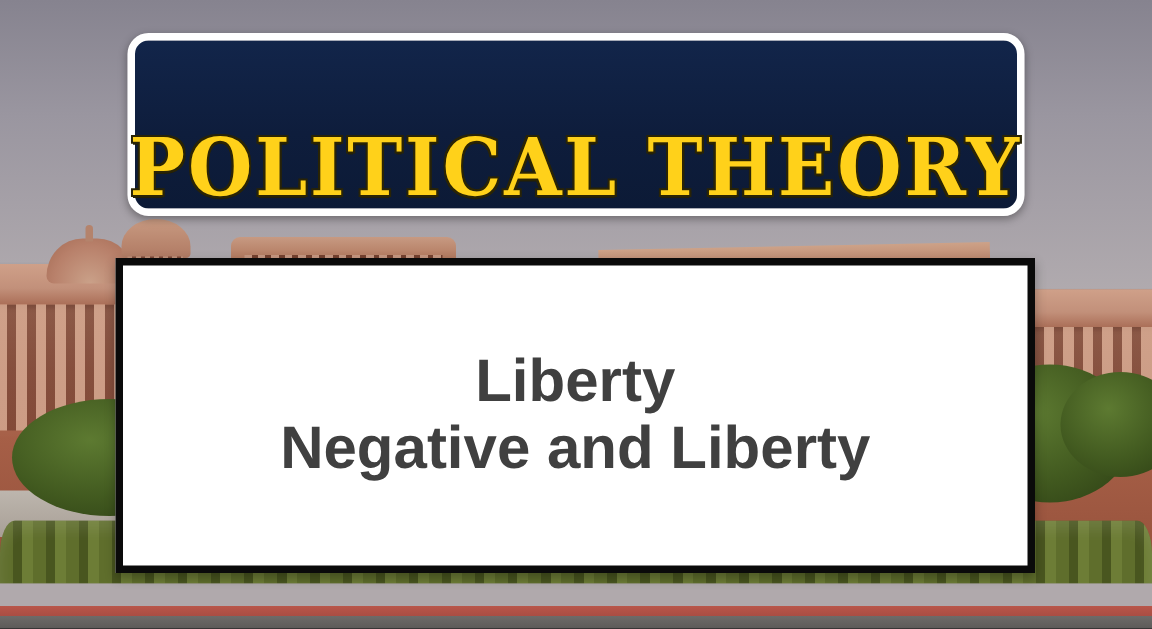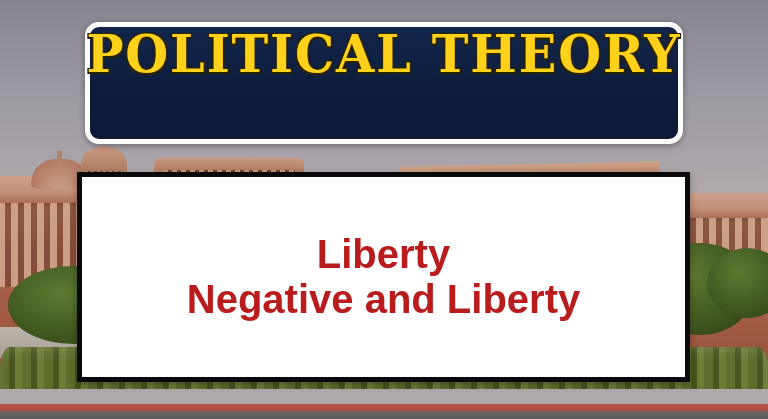--- a/index.html
+++ b/index.html
@@ -214,21 +214,21 @@
     position: absolute;
     left: 85px;
     top: 22px;
     width: 598px;
     height: 122px;
     background: linear-gradient(180deg, #12254a 0%, #0e1d3c 55%, #0c1a36 100%);
     border: 5px solid #ffffff;
     border-radius: 14px;
     box-sizing: border-box;
     display: flex;
-    align-items: flex-start;
+    align-items: flex-end;
     justify-content: center;
     box-shadow: 0 2px 6px rgba(0,0,0,.35);
   }
   .title-text {
     font-family: "DejaVu Serif", serif;
     font-weight: bold;
     font-size: 53px;
     line-height: 1;
     letter-spacing: 2px;
     color: #ffd11a;
@@ -252,21 +252,21 @@
     background: #ffffff;
     border: 5px solid #0a0a0a;
     box-sizing: border-box;
     display: flex;
     flex-direction: column;
     align-items: center;
     justify-content: center;
     box-shadow: 0 3px 7px rgba(0,0,0,.30);
   }
   .content-line {
-    color: #b91c1c;
+    color: #404040;
     font-family: "Liberation Sans", sans-serif;
     font-weight: bold;
     text-align: center;
     white-space: nowrap;
     line-height: 1.12;
   }
   .content-line-1 { font-size: 40px; }
   .content-line-2 { font-size: 40px; }
 </style>
 </head>

